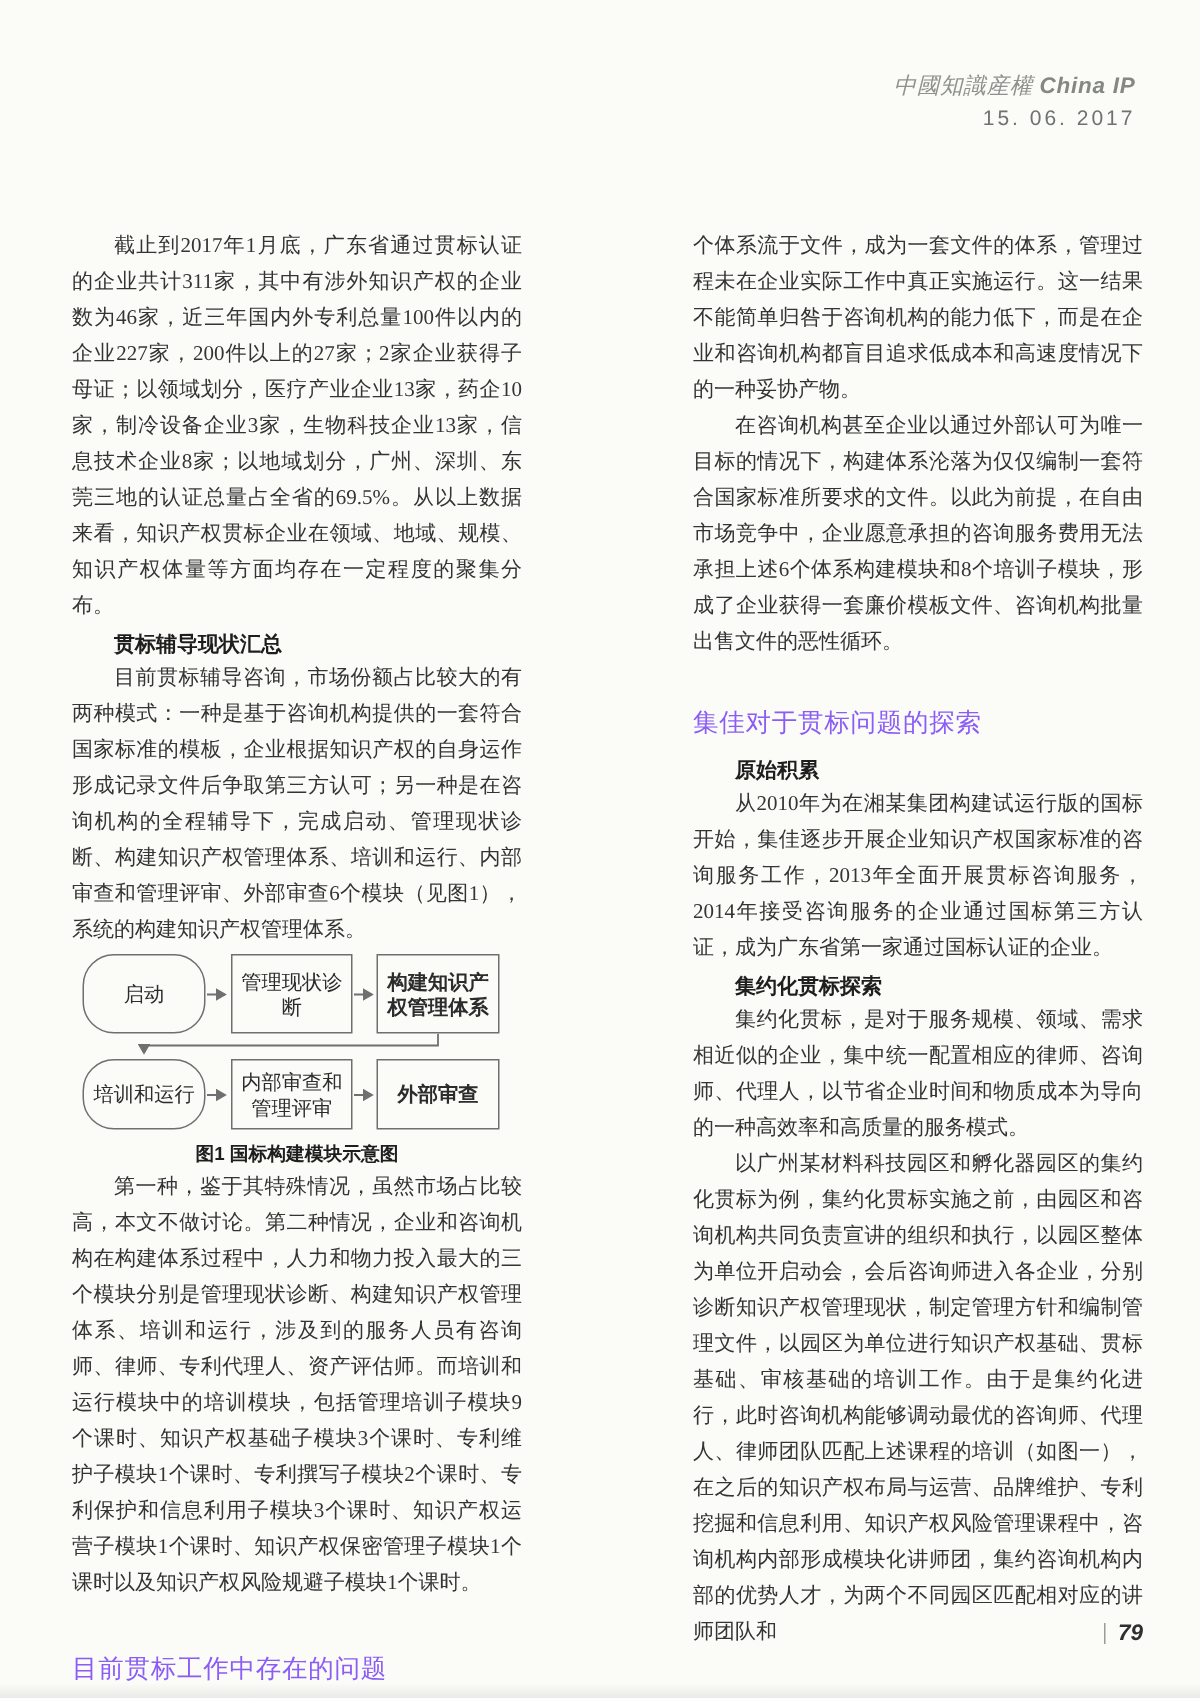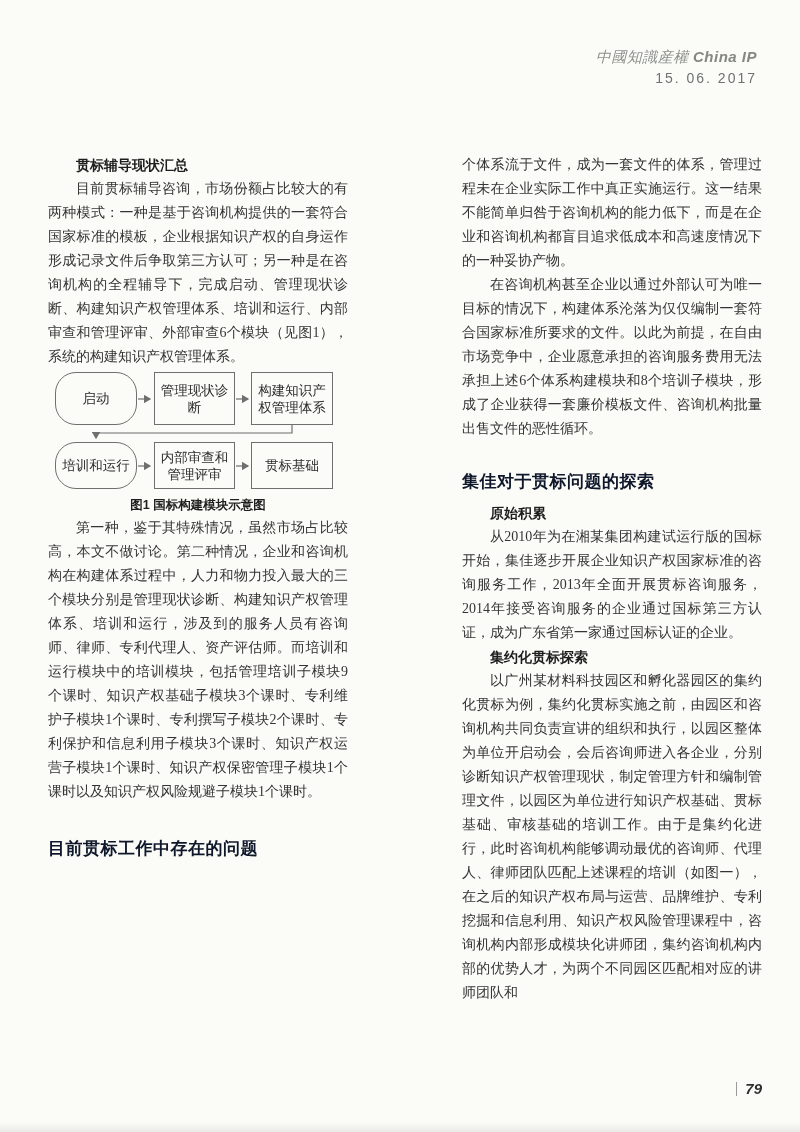--- a/index.html
+++ b/index.html
@@ -47,40 +47,40 @@
   .col p{margin:0;text-indent:2em;}
   .col p.no-indent{text-indent:0;}
   .subhead{
     margin:0;text-indent:2em;font-weight:bold;color:#1e1e1e;
     font-family:"Liberation Sans","DejaVu Sans",sans-serif;
     font-size:14px;line-height:24px;
   }
   .bighead{
     margin:32px 0 6px 0;text-indent:0;
     font-family:"Liberation Sans","DejaVu Sans",sans-serif;
-    font-weight:bold;font-size:17px;line-height:26px;color:#0f172a;
+    font-weight:normal;font-size:17px;line-height:26px;color:#8b5cf6;
     letter-spacing:.5px;
   }
   .bighead.right{margin-top:28px;}
   
   .figure{
     position:relative;width:300px;height:140px;margin:3px 0 4px 0;
   }
   .fbox{
     position:absolute;box-sizing:border-box;
     border:1px solid #6f6f6f;background:#fbfbf8;
     display:flex;align-items:center;justify-content:center;
     text-align:center;font-size:13.5px;line-height:17px;
     color:#2c2c2c;padding:2px 3px;
   }
   .r1{top:0;height:53px;}
   .r2{top:70px;height:47px;}
   .b-col1{left:7px;width:82px;border-radius:21px;}
   .b-col2{left:106px;width:81px;}
-  .b-col3{left:203px;width:82px;}
+  .b-col3{left:203px;width:82px;font-weight:bold;}
   .fig-arrows{position:absolute;top:0;left:0;}
   .fig-caption{
     position:absolute;left:0;right:0;top:121px;
     text-align:center;font-weight:bold;font-size:12.5px;color:#1e1e1e;
     font-family:"Liberation Sans","DejaVu Sans",sans-serif;
   }
   .folio{
     position:absolute;top:1080px;right:38px;
     font-family:"Liberation Sans","DejaVu Sans",sans-serif;
     font-size:15px;color:#2f2f2f;font-weight:bold;
@@ -95,20 +95,21 @@
 
   <div class="masthead">
     <div class="mag-line">
       <span>中國知識産權</span>
       <span class="mag-en">China IP</span>
     </div>
     <div class="issue-date">15. 06. 2017</div>
   </div>
 
   <div class="col col-left">
+    <p>截止到2017年1月底，广东省通过贯标认证的企业共计311家，其中有涉外知识产权的企业数为46家，近三年国内外专利总量100件以内的企业227家，200件以上的27家；2家企业获得子母证；以领域划分，医疗产业企业13家，药企10家，制冷设备企业3家，生物科技企业13家，信息技术企业8家；以地域划分，广州、深圳、东莞三地的认证总量占全省的69.5%。从以上数据来看，知识产权贯标企业在领域、地域、规模、知识产权体量等方面均存在一定程度的聚集分布。</p>
     <h4 class="subhead">贯标辅导现状汇总</h4>
     <p>目前贯标辅导咨询，市场份额占比较大的有两种模式：一种是基于咨询机构提供的一套符合国家标准的模板，企业根据知识产权的自身运作形成记录文件后争取第三方认可；另一种是在咨询机构的全程辅导下，完成启动、管理现状诊断、构建知识产权管理体系、培训和运行、内部审查和管理评审、外部审查6个模块（见图1），系统的构建知识产权管理体系。</p>
 
     <div class="figure">
       <svg class="fig-arrows" width="300" height="125" viewBox="0 0 300 125">
         <defs>
           <marker id="ah" markerWidth="7" markerHeight="7" refX="5" refY="3.5" orient="auto">
             <path d="M0,0 L6,3.5 L0,7 Z" fill="#6f6f6f"></path>
           </marker>
         </defs>
@@ -116,36 +117,37 @@
         <line x1="188" y1="27" x2="200" y2="27" stroke="#6f6f6f" stroke-width="1.2" marker-end="url(#ah)"></line>
         <path d="M244,53 L244,61 L48,61 L48,66" fill="none" stroke="#6f6f6f" stroke-width="1.2" marker-end="url(#ah)"></path>
         <line x1="90" y1="94" x2="102" y2="94" stroke="#6f6f6f" stroke-width="1.2" marker-end="url(#ah)"></line>
         <line x1="188" y1="94" x2="200" y2="94" stroke="#6f6f6f" stroke-width="1.2" marker-end="url(#ah)"></line>
       </svg>
       <div class="fbox r1 b-col1">启动</div>
       <div class="fbox r1 b-col2">管理现状诊断</div>
       <div class="fbox r1 b-col3">构建知识产权管理体系</div>
       <div class="fbox r2 b-col1">培训和运行</div>
       <div class="fbox r2 b-col2">内部审查和管理评审</div>
-      <div class="fbox r2 b-col3">贯标基础</div>
+      <div class="fbox r2 b-col3">外部审查</div>
       <div class="fig-caption">图1 国标构建模块示意图</div>
     </div>
 
     <p>第一种，鉴于其特殊情况，虽然市场占比较高，本文不做讨论。第二种情况，企业和咨询机构在构建体系过程中，人力和物力投入最大的三个模块分别是管理现状诊断、构建知识产权管理体系、培训和运行，涉及到的服务人员有咨询师、律师、专利代理人、资产评估师。而培训和运行模块中的培训模块，包括管理培训子模块9个课时、知识产权基础子模块3个课时、专利维护子模块1个课时、专利撰写子模块2个课时、专利保护和信息利用子模块3个课时、知识产权运营子模块1个课时、知识产权保密管理子模块1个课时以及知识产权风险规避子模块1个课时。</p>
     <h3 class="bighead">目前贯标工作中存在的问题</h3>
 
   </div>
 
   <div class="col col-right">
     <p class="no-indent">个体系流于文件，成为一套文件的体系，管理过程未在企业实际工作中真正实施运行。这一结果不能简单归咎于咨询机构的能力低下，而是在企业和咨询机构都盲目追求低成本和高速度情况下的一种妥协产物。</p>
     <p>在咨询机构甚至企业以通过外部认可为唯一目标的情况下，构建体系沦落为仅仅编制一套符合国家标准所要求的文件。以此为前提，在自由市场竞争中，企业愿意承担的咨询服务费用无法承担上述6个体系构建模块和8个培训子模块，形成了企业获得一套廉价模板文件、咨询机构批量出售文件的恶性循环。</p>
     <h3 class="bighead right">集佳对于贯标问题的探索</h3>
     <h4 class="subhead">原始积累</h4>
     <p>从2010年为在湘某集团构建试运行版的国标开始，集佳逐步开展企业知识产权国家标准的咨询服务工作，2013年全面开展贯标咨询服务，2014年接受咨询服务的企业通过国标第三方认证，成为广东省第一家通过国标认证的企业。</p>
     <h4 class="subhead">集约化贯标探索</h4>
+    <p>集约化贯标，是对于服务规模、领域、需求相近似的企业，集中统一配置相应的律师、咨询师、代理人，以节省企业时间和物质成本为导向的一种高效率和高质量的服务模式。</p>
     <p>以广州某材料科技园区和孵化器园区的集约化贯标为例，集约化贯标实施之前，由园区和咨询机构共同负责宣讲的组织和执行，以园区整体为单位开启动会，会后咨询师进入各企业，分别诊断知识产权管理现状，制定管理方针和编制管理文件，以园区为单位进行知识产权基础、贯标基础、审核基础的培训工作。由于是集约化进行，此时咨询机构能够调动最优的咨询师、代理人、律师团队匹配上述课程的培训（如图一），在之后的知识产权布局与运营、品牌维护、专利挖掘和信息利用、知识产权风险管理课程中，咨询机构内部形成模块化讲师团，集约咨询机构内部的优势人才，为两个不同园区匹配相对应的讲师团队和</p>
   </div>
 
   <div class="folio">
     <span class="bar"></span>
     <span>79</span>
   </div>
 
 </div>
 

